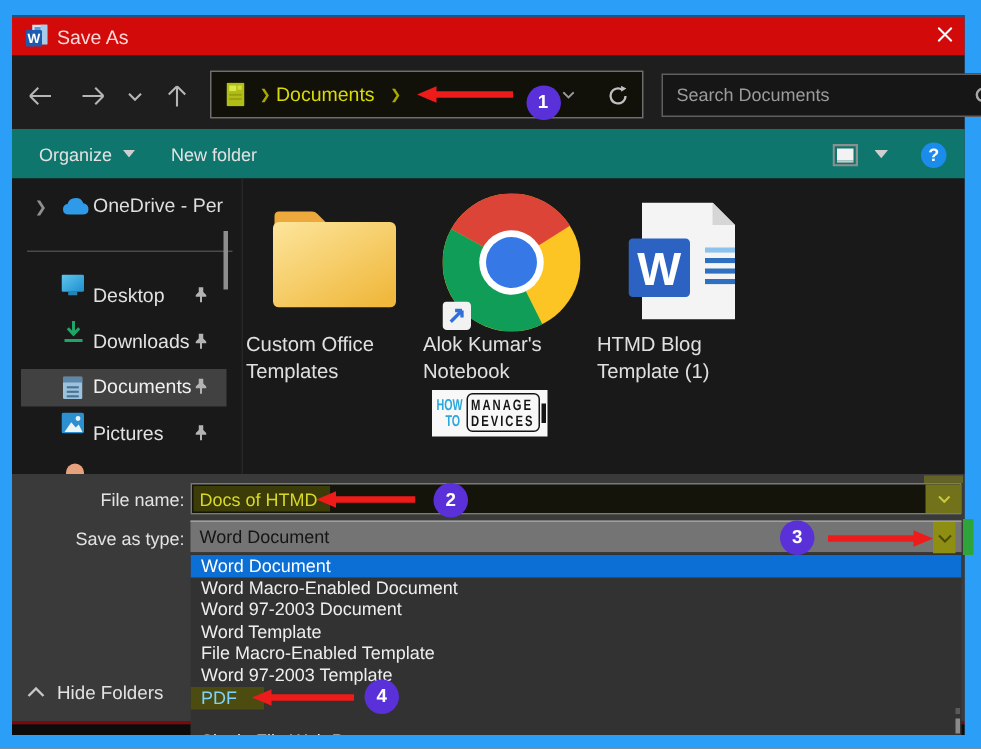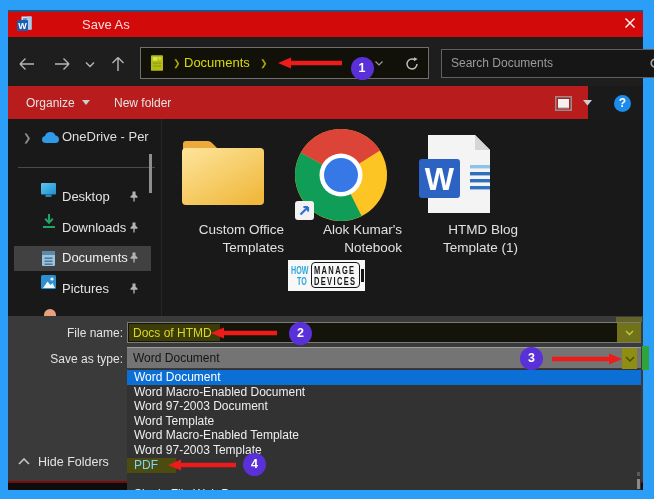--- a/index.html
+++ b/index.html
@@ -3,49 +3,49 @@
 <meta charset="utf-8">
 <style>
   * { margin:0; padding:0; box-sizing:border-box; }
   body { font-family:"Liberation Sans", sans-serif; }
   .stage { position:relative; width:654px; height:499px; background:#2b9ef8; overflow:hidden; }
   .win { position:absolute; left:8px; top:10px; width:635px; height:480px; background:#1a1a1a; }
   .abs { position:absolute; }
 
   
   .title { left:0; top:2px; width:635px; height:25px; background:#d20a0a; }
-  .title .txt { position:absolute; left:30px; top:5px; font-size:13px; color:#ffd9d9;margin-left:44px; }
+  .title .txt { position:absolute; left:30px; top:5px; font-size:13px; color:#ffd9d9; }
 
   
   .nav { left:0; top:27px; width:635px; height:49px; background:#1e1e1e; }
   .addr { position:absolute; left:132px; top:10px; width:289px; height:32px; border:1px solid #6f6f6f; background:#11110a; }
   .search { position:absolute; left:433px; top:12px; width:232px; height:29px; border:1px solid #5f5f5f; background:#161616; color:#9b9b9b; font-size:12px; line-height:27px; padding-left:9px; }
 
   
-  .toolbar { left:0; top:76px; width:580px; height:33px; background:#b91c1c; color:#e3e3e3; font-size:12px; }
+  .toolbar { left:0; top:76px; width:635px; height:33px; background:#0f766e; color:#e3e3e3; font-size:12px; }
 
   
   .filearea { left:0; top:109px; width:635px; height:197px; background:#191919; }
 
   
   .panel { left:0; top:306px; width:635px; height:165px; background:#3a3a3a; }
   .redline { left:0; top:471px; width:635px; height:2px; background:#7c0a0a; }
   .blackstrip { left:0; top:473px; width:635px; height:7px; background:#0c0c0c; }
 
   .lbl { position:absolute; width:115px; text-align:right; font-size:12px; color:#e3e3e3; }
 
   .fninput { position:absolute; left:119px; top:312px; width:514px; height:21px; border:1px solid #7a7a7a; background:#14140a; }
   .combo { position:absolute; left:119px; top:337px; width:514px; height:21px; background:#747474; border-top:1px solid #9e9e9e; }
   .list { position:absolute; left:119px; top:359px; width:514px; height:121px; background:#323232; overflow:hidden; z-index:20; }
   .li { position:absolute; left:0; width:514px; height:15px; font-size:12px; color:#eeeeee; padding-left:7px; line-height:15px; }
 
   
   .circ { position:absolute; border-radius:50%; background:#5a30d8; color:#fff; font-weight:bold; font-size:12.5px; text-align:center; z-index:30; }
   .arrow { position:absolute; z-index:29; }
-  .ilabel { position:absolute; color:#e0e0e0; font-size:13.5px; text-align:right; line-height:18px; }
+  .ilabel { position:absolute; color:#e0e0e0; font-size:13.5px; text-align:left; line-height:18px; }
 </style>
 </head>
 <body>
 <div class="stage">
  <div class="win">
 
   <div class="abs" style="left:0;top:0;width:635px;height:2px;background:#27517f"></div>
   <div class="abs title">
     <svg style="position:absolute;left:9px;top:4px" width="15" height="16" viewBox="0 0 15 16">
       <rect x="4.5" y="0.5" width="10" height="13" fill="#cfe2f4"></rect>
@@ -236,21 +236,21 @@
     <svg style="position:absolute;left:498px;top:8px" width="10" height="7" viewBox="0 0 10 7">
           <path d="M1 1 L5 5 L9 1" stroke="#4a4a00" stroke-width="1.4" fill="none"></path>
         </svg>
   </div>
   <div style="position:absolute;left:634px;top:336px;width:7px;height:24px;background:#2fa43a;z-index:31"></div>
   <div class="list">
     <div class="li" style="top:1px;background:#0b6fd6;color:#fff">Word Document</div>
     <div class="li" style="top:15.6px">Word Macro-Enabled Document</div>
     <div class="li" style="top:30.2px">Word 97-2003 Document</div>
     <div class="li" style="top:44.8px">Word Template</div>
-    <div class="li" style="top:59.4px">Word Macro-Enabled Template</div>
+    <div class="li" style="top:59.4px">File Macro-Enabled Template</div>
     <div class="li" style="top:74px">Word 97-2003 Template</div>
     <div class="li" style="top:88.6px;color:#7dd3fc"><div style="position:absolute;left:0;top:0;width:49px;height:15px;background:#4c4c10"></div><span style="position:relative">PDF</span></div>
     <div class="li" style="top:117.8px">Single File Web Page</div>
     <div style="position:absolute;right:1px;top:110px;width:3px;height:10px;background:#8a8a8a"></div>
         <div style="position:absolute;right:1px;top:103px;width:3px;height:4px;background:#5a5a5a"></div>
   </div>
   <svg class="abs" style="left:10px;top:448px" width="12" height="7" viewBox="0 0 12 7">
         <path d="M1 6 L6 1 L11 6" stroke="#c7c7c7" stroke-width="1.6" fill="none"></path>
       </svg>
   <div class="abs" style="left:30px;top:445px;color:#e2e2e2;font-size:12.5px">Hide Folders</div>

